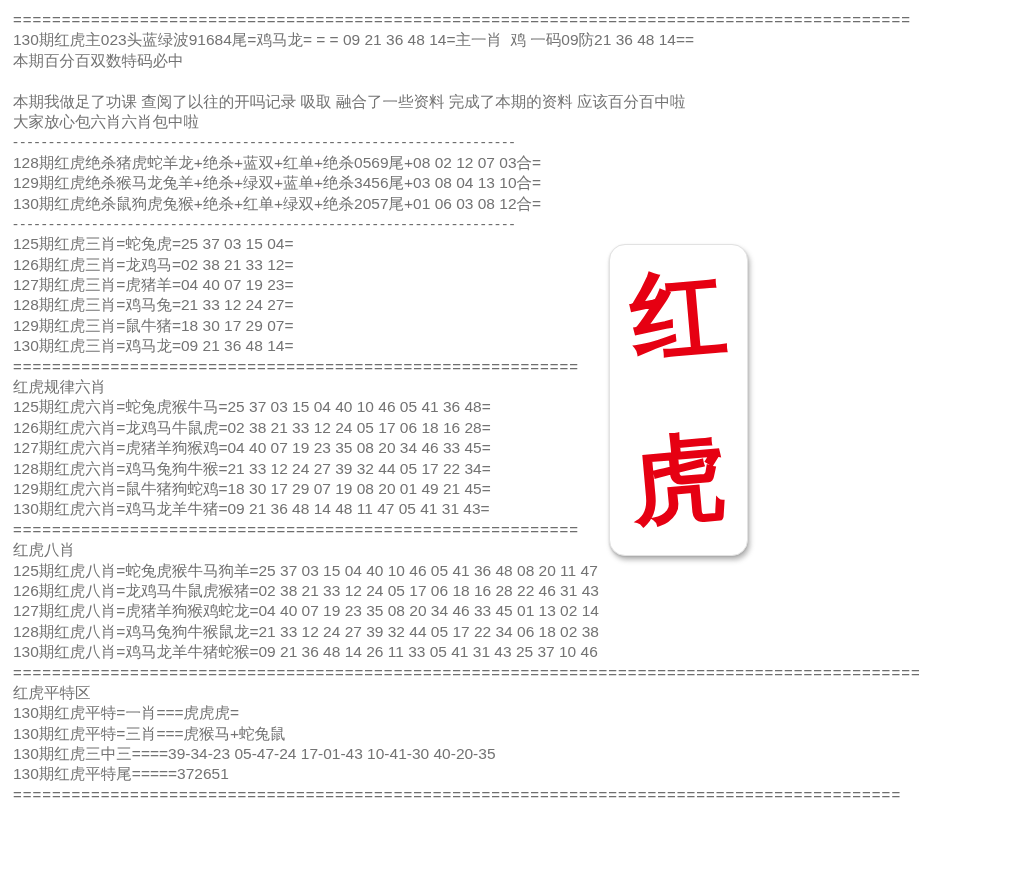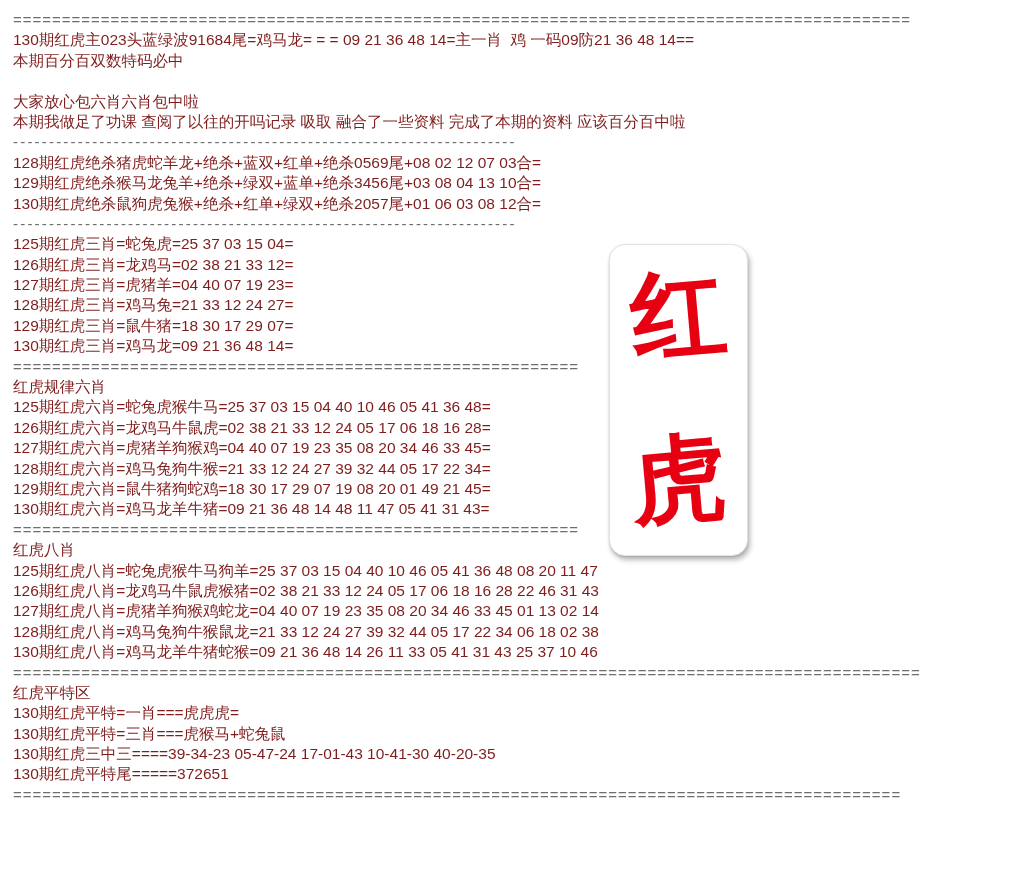--- a/index.html
+++ b/index.html
@@ -16,21 +16,21 @@
   }
   .text-col {
     position: absolute;
     left: 13px; top: 10px;
     width: 1000px;
   }
   .line {
     height: 20.4px;
     line-height: 20.4px;
     font-size: 15.5px;
-    color: #7f1d1d;
+    color: #737373;
     white-space: pre;
     overflow: hidden;
   }
   .sep-eq {
     color: #6e6e6e;
     letter-spacing: 1px;
     font-size: 15px;
   }
   .sep-dash {
     color: #6e6e6e;
@@ -64,22 +64,22 @@
 <body>
 
 <div class="page">
 
   <div class="text-col">
 
     <div class="line sep-eq">============================================================================================</div>
     <div class="line">130期红虎主023头蓝绿波91684尾=鸡马龙= = = 09 21 36 48 14=主一肖  鸡 一码09防21 36 48 14==</div>
     <div class="line">本期百分百双数特码必中</div>
     <div class="line"></div>
+    <div class="line">本期我做足了功课 查阅了以往的开吗记录 吸取 融合了一些资料 完成了本期的资料 应该百分百中啦</div>
     <div class="line">大家放心包六肖六肖包中啦</div>
-    <div class="line">本期我做足了功课 查阅了以往的开吗记录 吸取 融合了一些资料 完成了本期的资料 应该百分百中啦</div>
 
     <div class="line sep-dash">----------------------------------------------------------------------</div>
     <div class="line">128期红虎绝杀猪虎蛇羊龙+绝杀+蓝双+红单+绝杀0569尾+08 02 12 07 03合=</div>
     <div class="line">129期红虎绝杀猴马龙兔羊+绝杀+绿双+蓝单+绝杀3456尾+03 08 04 13 10合=</div>
     <div class="line">130期红虎绝杀鼠狗虎兔猴+绝杀+红单+绿双+绝杀2057尾+01 06 03 08 12合=</div>
     <div class="line sep-dash">----------------------------------------------------------------------</div>
 
     <div class="line">125期红虎三肖=蛇兔虎=25 37 03 15 04=</div>
     <div class="line">126期红虎三肖=龙鸡马=02 38 21 33 12=</div>
     <div class="line">127期红虎三肖=虎猪羊=04 40 07 19 23=</div>

